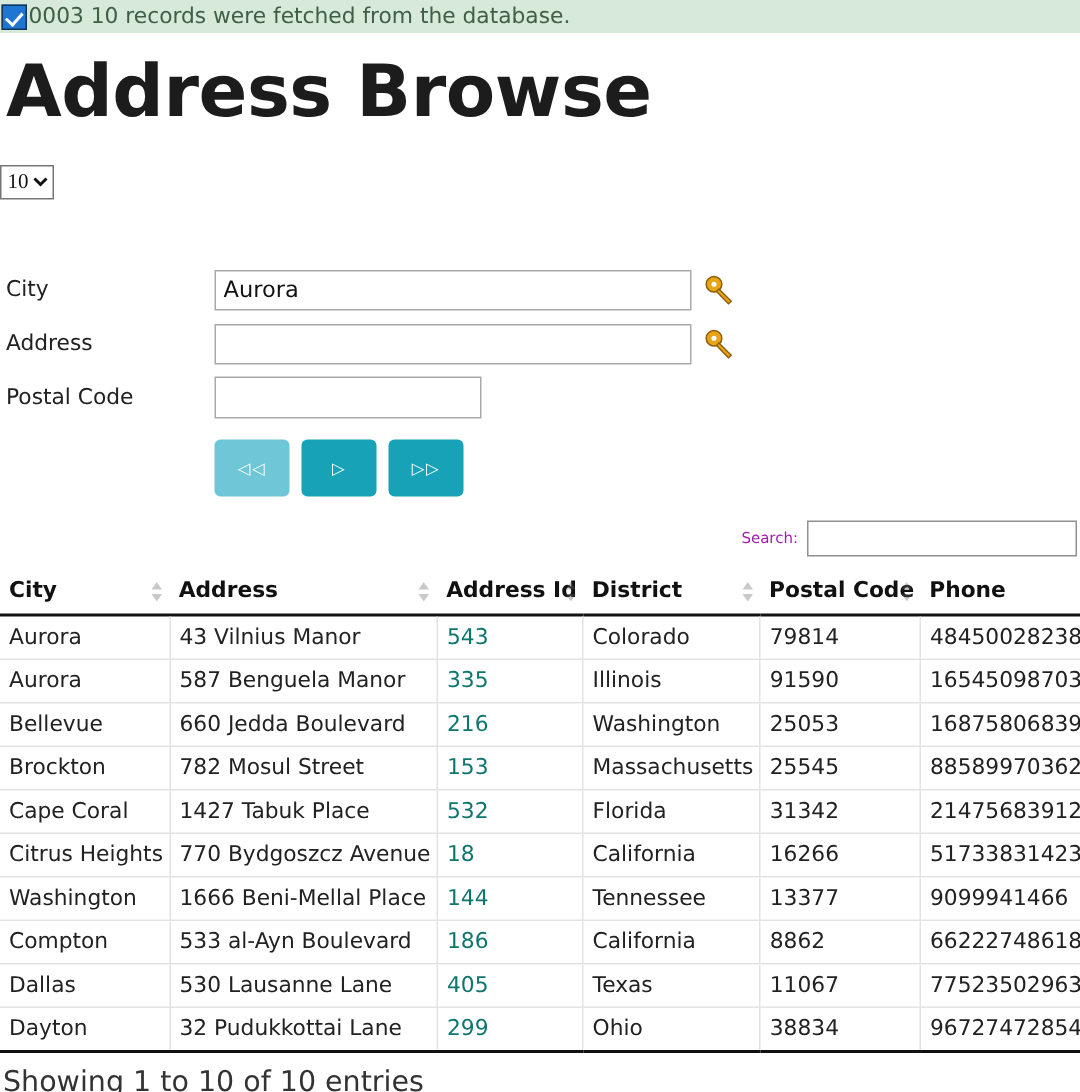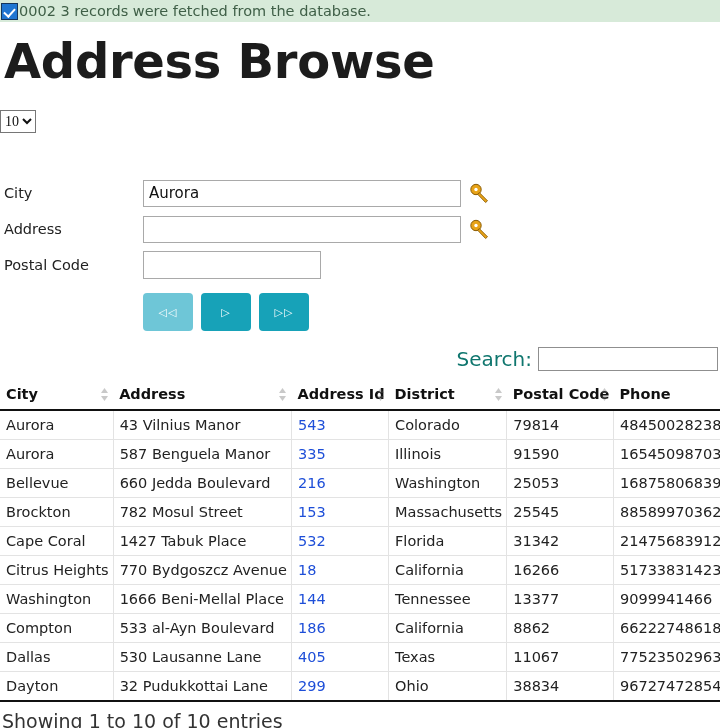--- a/index.html
+++ b/index.html
@@ -154,22 +154,22 @@
 
   
   .search-row {
     display: flex;
     align-items: center;
     justify-content: flex-end;
     margin-top: 16px;
     padding-right: 2px;
   }
   .search-label {
-    font-size: 20px;
-    color: #0f766e;
+    font-size: 10px;
+    color: #a21caf;
     margin-right: 6px;
   }
   input.search-input {
     width: 180px;
     height: 24px;
     box-sizing: border-box;
     border: 1px solid #8f8f8f;
     background: #ffffff;
     font-family: "DejaVu Sans", "Liberation Sans", sans-serif;
     font-size: 14px;
@@ -207,41 +207,41 @@
     padding: 6px 4px 6px 6px;
     border: 1px solid #e3e3e3;
     border-top: none;
     color: #222;
     white-space: nowrap;
     overflow: hidden;
   }
   table.data tr:last-child td { border-bottom: 2px solid #111111; }
   table.data td:first-child { border-left: none; }
   table.data td:last-child { border-right: none; }
-  td.id-cell a { color: #1d4ed8; text-decoration: none; cursor: pointer; }
+  td.id-cell a { color: #0f766e; text-decoration: none; cursor: pointer; }
 
   col.c-city   { width: 110px; }
   col.c-addr   { width: 170px; }
   col.c-id     { width: 105px; }
   col.c-dist   { width: 110px; }
   col.c-post   { width: 108px; }
   col.c-phone  { width: 117px; }
 
   .footer-info {
     margin: 8px 0 0 2px;
     font-size: 19px;
     color: #333;
   }
 </style>
 </head>
 <body>
 
 <div class="alert-bar">
   <div class="alert-checkbox"></div>
-  <span class="alert-text">0002 3 records were fetched from the database.</span>
+  <span class="alert-text">0003 10 records were fetched from the database.</span>
 </div>
 
 <div class="page-title">Address Browse</div>
 
 <div class="form-area">
 
   <div class="form-row">
     <select class="rowlimit">
       <option>10</option>
     </select>

